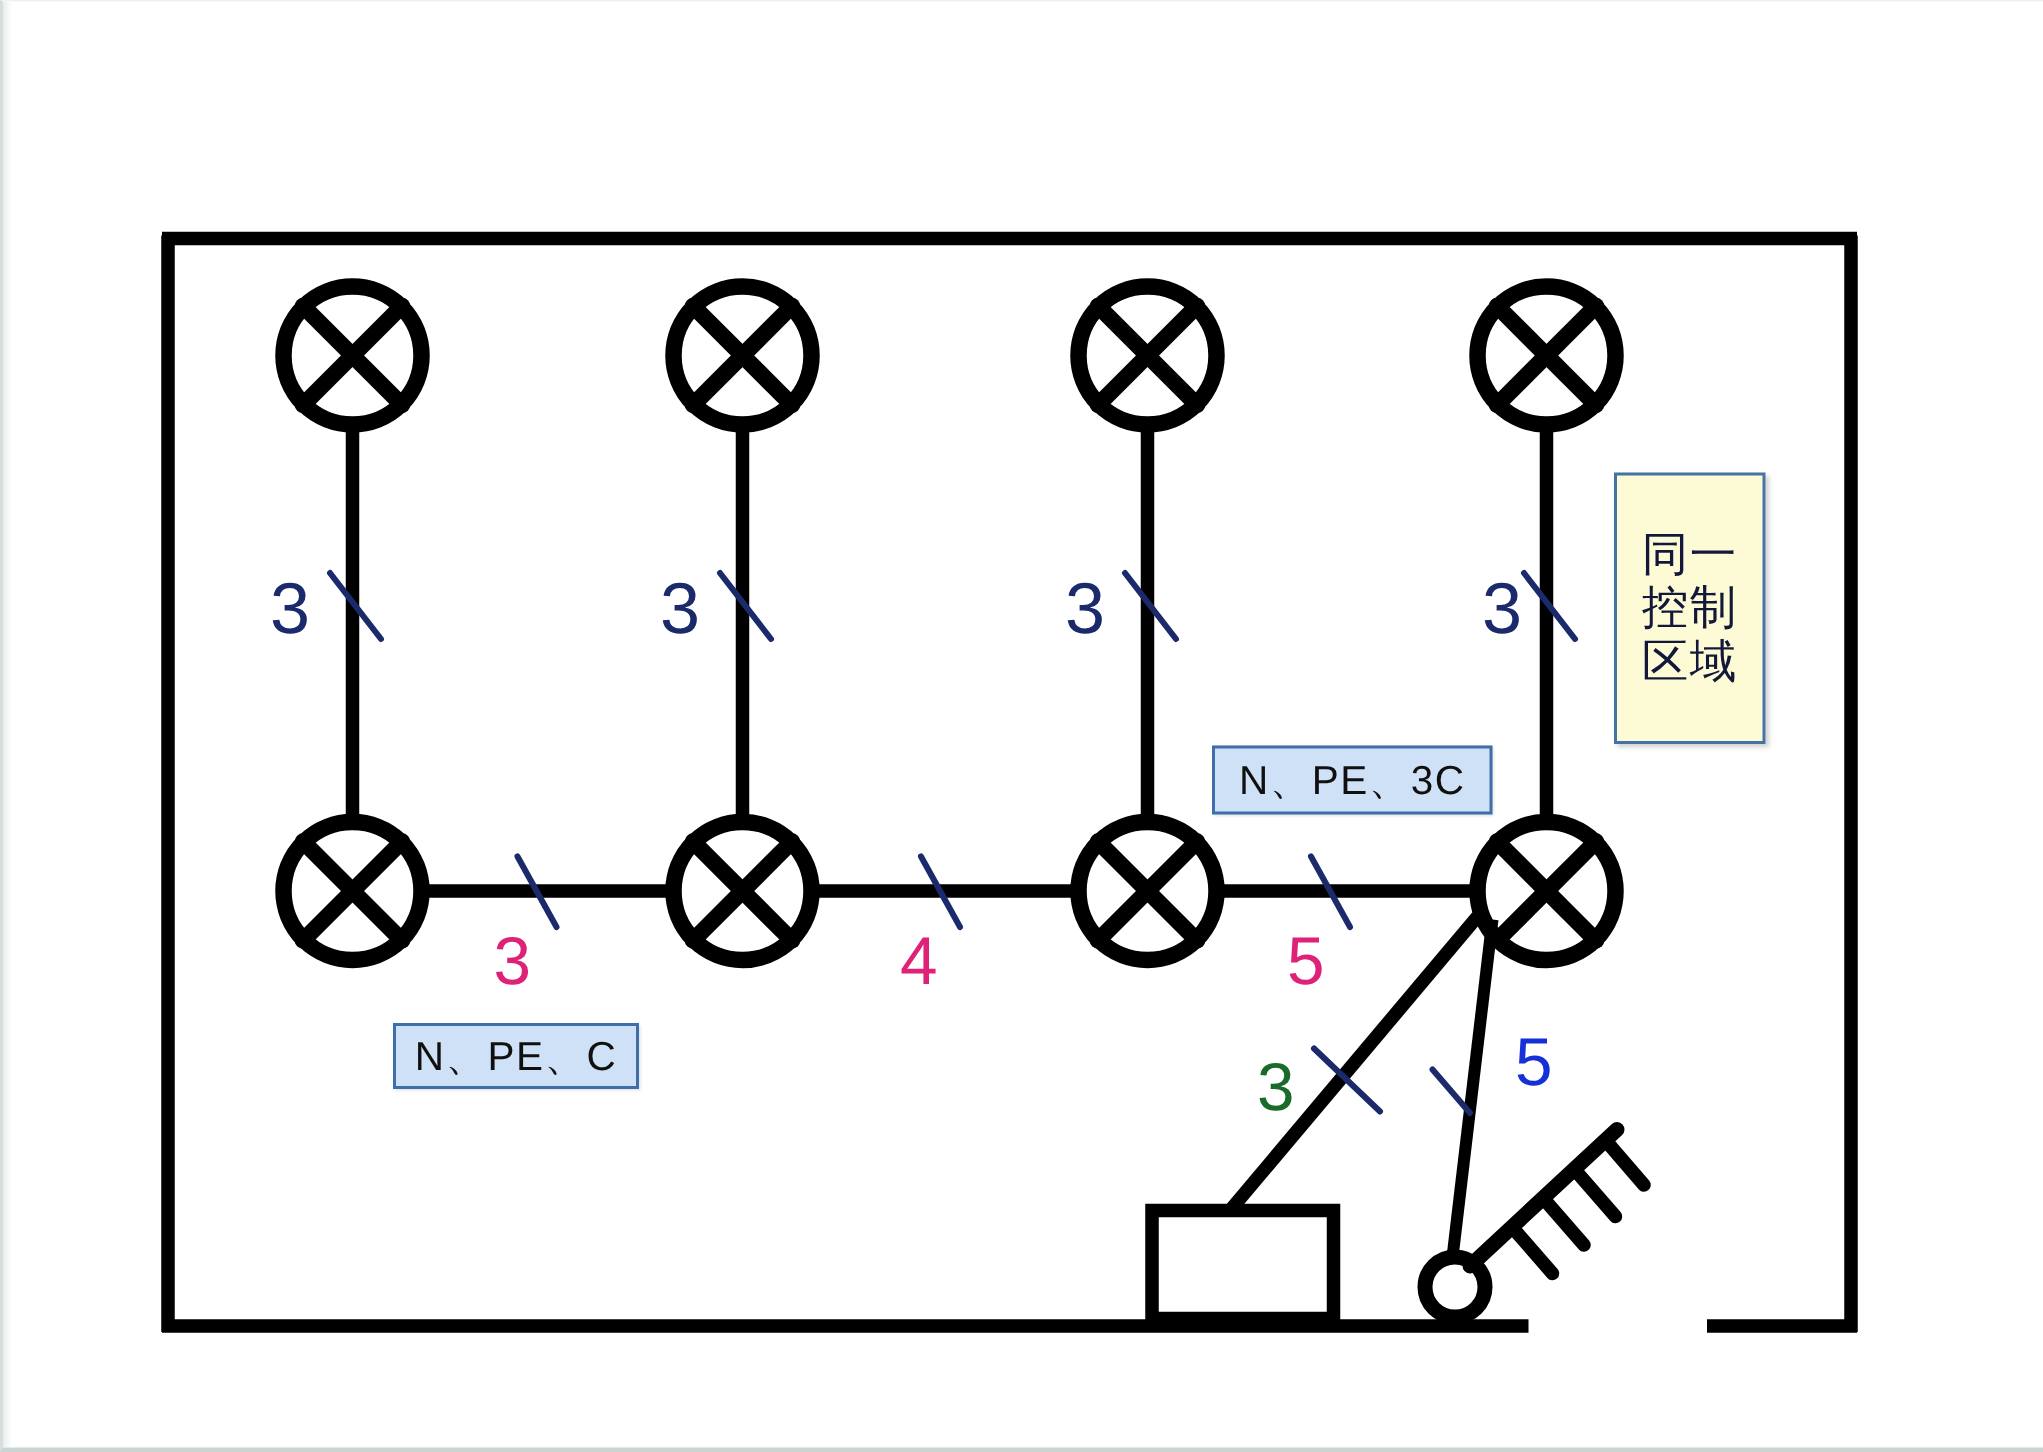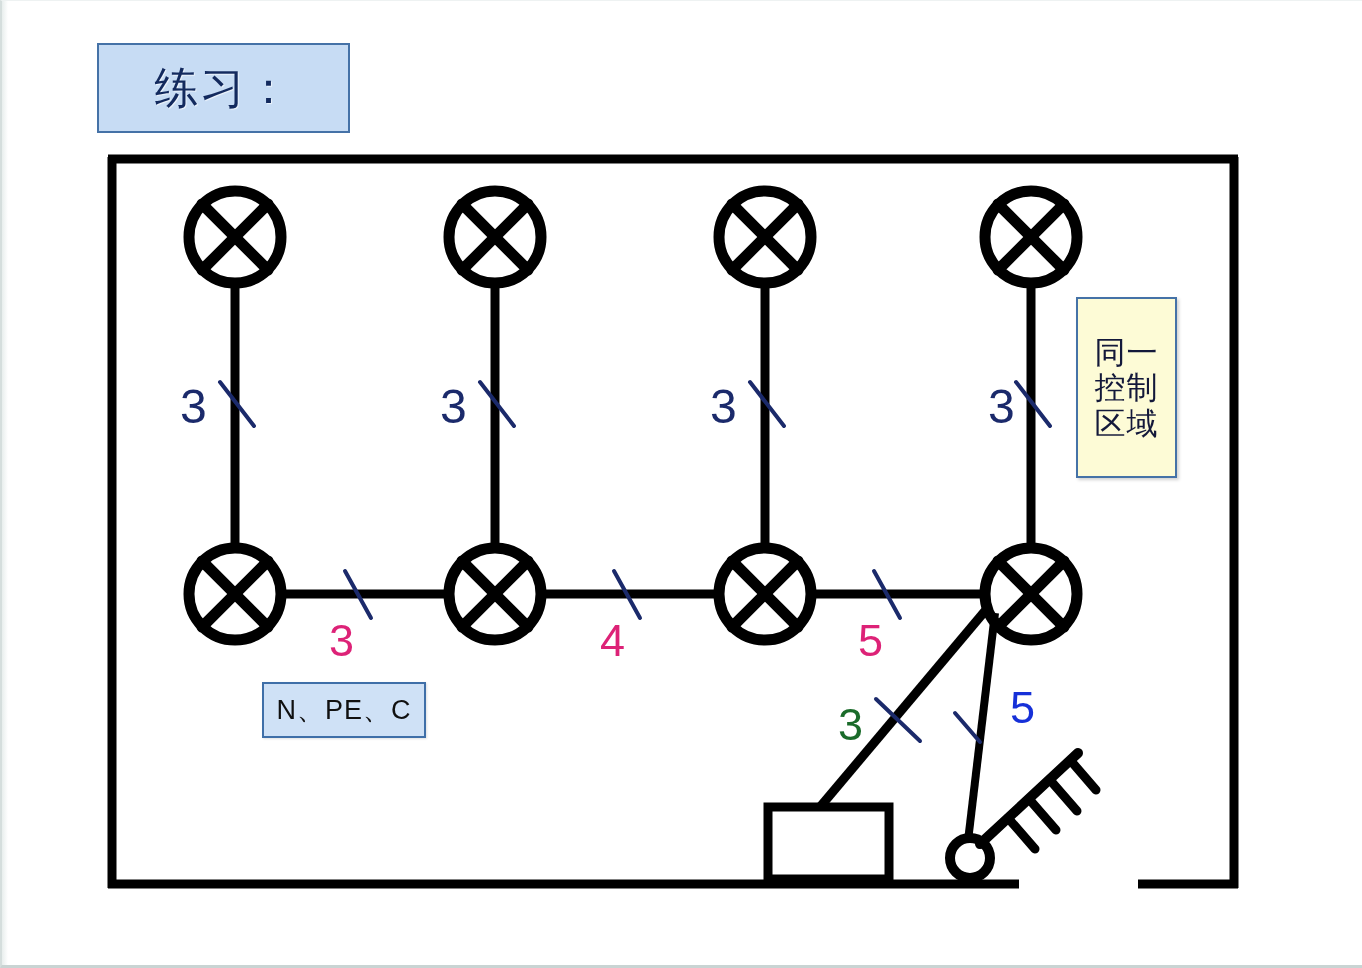--- a/index.html
+++ b/index.html
@@ -55,21 +55,21 @@
     font-family: "DejaVu Sans", sans-serif;
     font-weight: 500;
     letter-spacing: 2px;
     text-shadow: 1px 1px 1px rgba(255,255,255,0.7);
   }
 
   
   .note-box {
     position: absolute;
     left: 1074px;
-    top: 296px;
+    top: 314px;
     width: 101px;
     height: 181px;
     background: #fdfbd6;
     border: 2px solid #4572a7;
     box-sizing: border-box;
     display: flex;
     flex-direction: column;
     align-items: center;
     justify-content: center;
     gap: 3px;
@@ -91,21 +91,21 @@
     box-sizing: border-box;
     display: flex;
     align-items: center;
     justify-content: center;
     color: #101010;
     font-family: "Liberation Sans", sans-serif;
     font-size: 27px;
     letter-spacing: 1px;
     box-shadow: 1px 1px 2px rgba(0,0,0,0.12);
   }
-  #label-c   { left: 260px; top: 681px; width: 164px; height: 56px; }
+  #label-c   { left: 260px; top: 681px; width: 164px; height: 44px; }
   #label-2c  { left: 522px; top: 681px; width: 184px; height: 48px; }
   #label-3c  { left: 806px; top: 496px; width: 187px; height: 46px; }
 
   
   .num {
     position: absolute;
     font-family: "Liberation Sans", sans-serif;
     font-weight: 400;
     line-height: 1;
     user-select: none;
@@ -113,23 +113,20 @@
   .num-navy   { color: #1b2a6b; font-size: 48px; }
   .num-pink   { color: #dd2277; font-size: 45px; }
   .num-green  { color: #1a6b2a; font-size: 45px; }
   .num-blue   { color: #1630d8; font-size: 45px; }
 </style>
 </head>
 <body>
 
 <div id="page">
 
-  <div class="title-box">
-    <span class="title-text">练习：</span>
-  </div>
 
   <svg class="svg-layer" viewBox="0 0 1362 968">
 
     <defs>
 
       <g id="lamp">
         <circle cx="0" cy="0" r="46" fill="none" stroke="#000" stroke-width="11"></circle>
         <line x1="-33" y1="-33" x2="33" y2="33" stroke="#000" stroke-width="11" stroke-linecap="round"></line>
         <line x1="33" y1="-33" x2="-33" y2="33" stroke="#000" stroke-width="11" stroke-linecap="round"></line>
       </g>
@@ -230,20 +227,21 @@
   <div class="num num-navy" style="left:986px; top:382px;">3</div>
 
   <div class="num num-pink" style="left:327px; top:617px;">3</div>
   <div class="num num-pink" style="left:598px; top:617px;">4</div>
   <div class="num num-pink" style="left:856px; top:617px;">5</div>
 
   <div class="num num-green" style="left:836px; top:701px;">3</div>
   <div class="num num-blue" style="left:1008px; top:684px;">5</div>
 
   <div class="cable-label" id="label-c">N、PE、C</div>
+  <div class="cable-label" id="label-3c">N、PE、3C</div>
 
   <div class="note-box">
     <span class="note-line">同一</span>
     <span class="note-line">控制</span>
     <span class="note-line">区域</span>
   </div>
 
 </div>
 
 </body></html>

